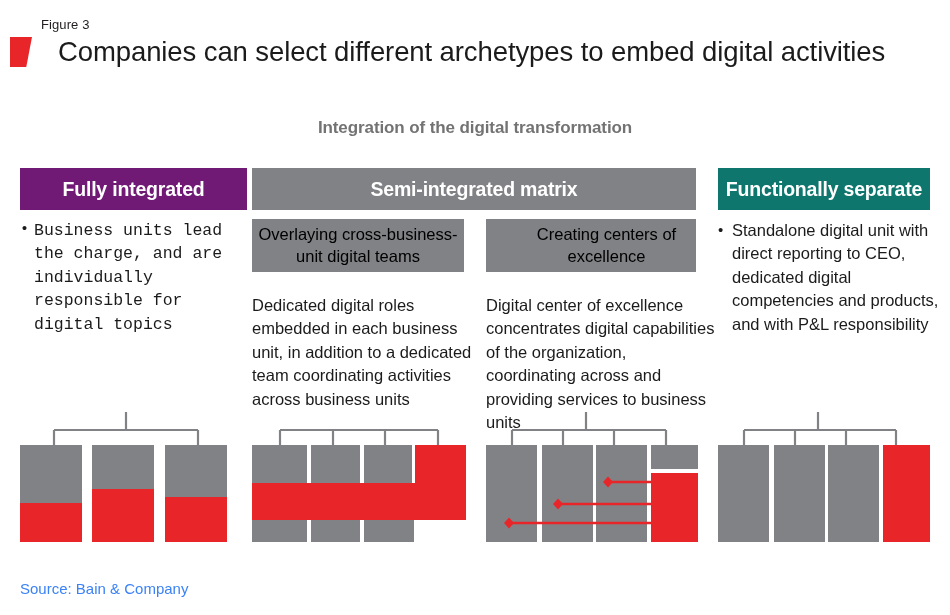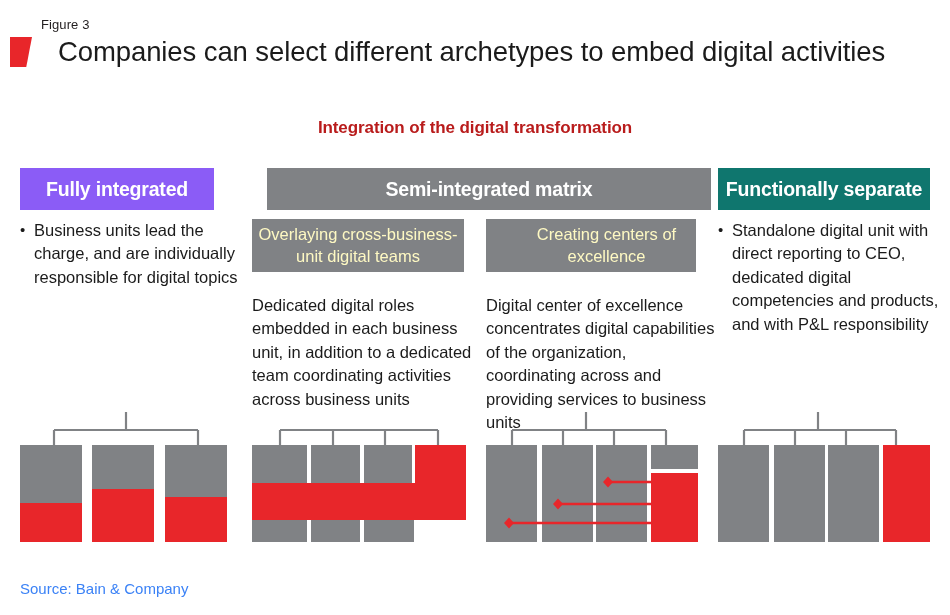--- a/index.html
+++ b/index.html
@@ -52,48 +52,48 @@
 
   
   #chart-subtitle {
     position: absolute;
     left: 0;
     right: 0;
     top: 118px;
     text-align: center;
     font-size: 17px;
     font-weight: bold;
-    color: #b91c1c;
+    color: #737373;
     letter-spacing: -0.1px;
   }
 
   
   .arch-header {
     position: absolute;
     top: 168px;
     height: 42px;
     display: flex;
     align-items: center;
     justify-content: center;
     color: #ffffff;
     font-size: 19.5px;
     font-weight: bold;
     letter-spacing: -0.2px;
   }
-  #arch-header-0 { left: 20px;  width: 194px; background: #8b5cf6; }
-  #arch-header-1 { left: 252px; width: 444px; background: #808285; margin-left: 15px; }
+  #arch-header-0 { left: 20px;  width: 227px; background: #701a75; }
+  #arch-header-1 { left: 252px; width: 444px; background: #808285; }
   #arch-header-2 { left: 718px; width: 212px; background: #0f766e; }
 
   
   .sub-header {
     position: absolute;
     top: 219px;
     height: 53px;
     background: #808285;
-    color: #fef9c3;
+    color: #000000;
     font-size: 16.5px;
     display: flex;
     align-items: center;
     justify-content: center;
     text-align: center;
     line-height: 1.32;
     padding: 0 6px;
     box-sizing: border-box;
   }
   #sub-header-0 { left: 252px; width: 212px; }
@@ -109,21 +109,21 @@
   .desc.bulleted {
     padding-left: 14px;
   }
   .desc.bulleted::before {
     content: "\2022";
     position: absolute;
     left: 0px;
     top: 0px;
     font-size: 15px;
   }
-  #desc-0 { left: 20px;  top: 219px; width: 216px; }
+  #desc-0 { left: 20px;  top: 219px; width: 216px; font-family: Liberation Mono, monospace; }
   #desc-1 { left: 252px; top: 294px; width: 220px; }
   #desc-2 { left: 486px; top: 294px; width: 234px; }
   #desc-3 { left: 718px; top: 219px; width: 222px; }
 
   
   #diagrams {
     position: absolute;
     left: 0;
     top: 408px;
     width: 950px;

